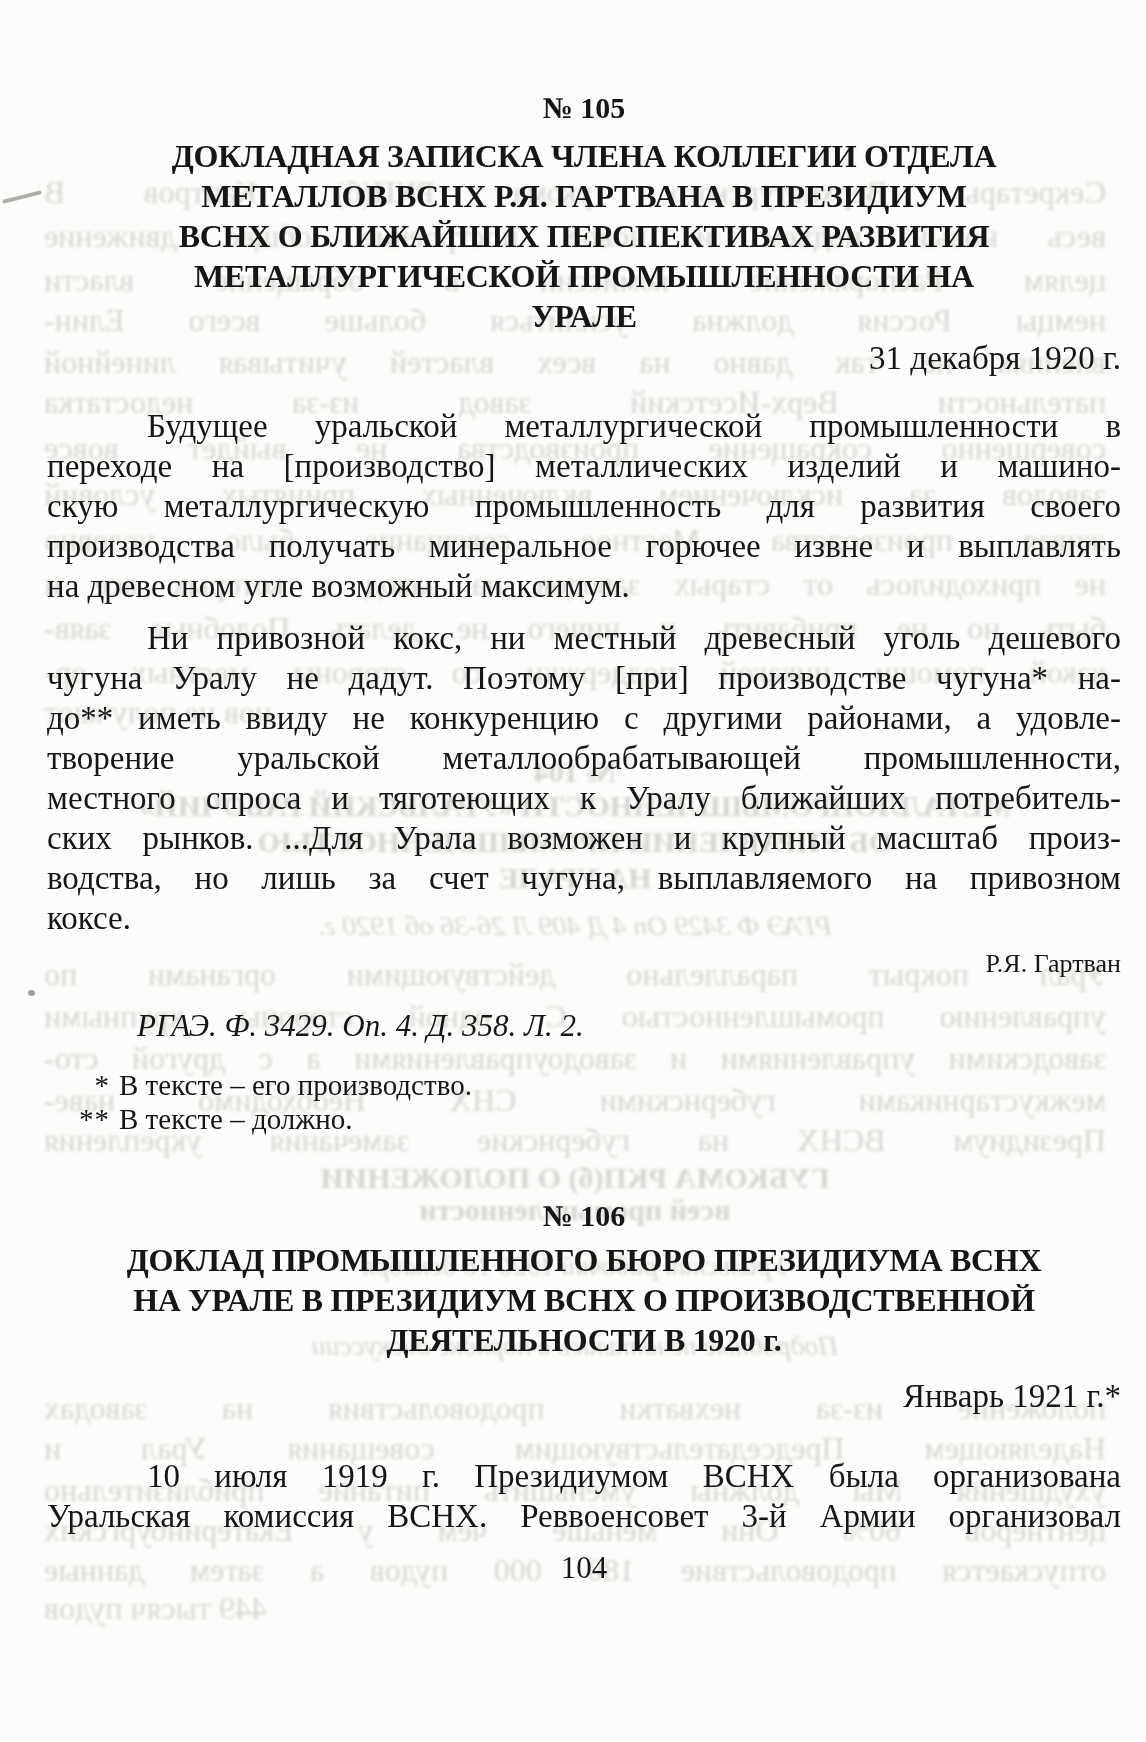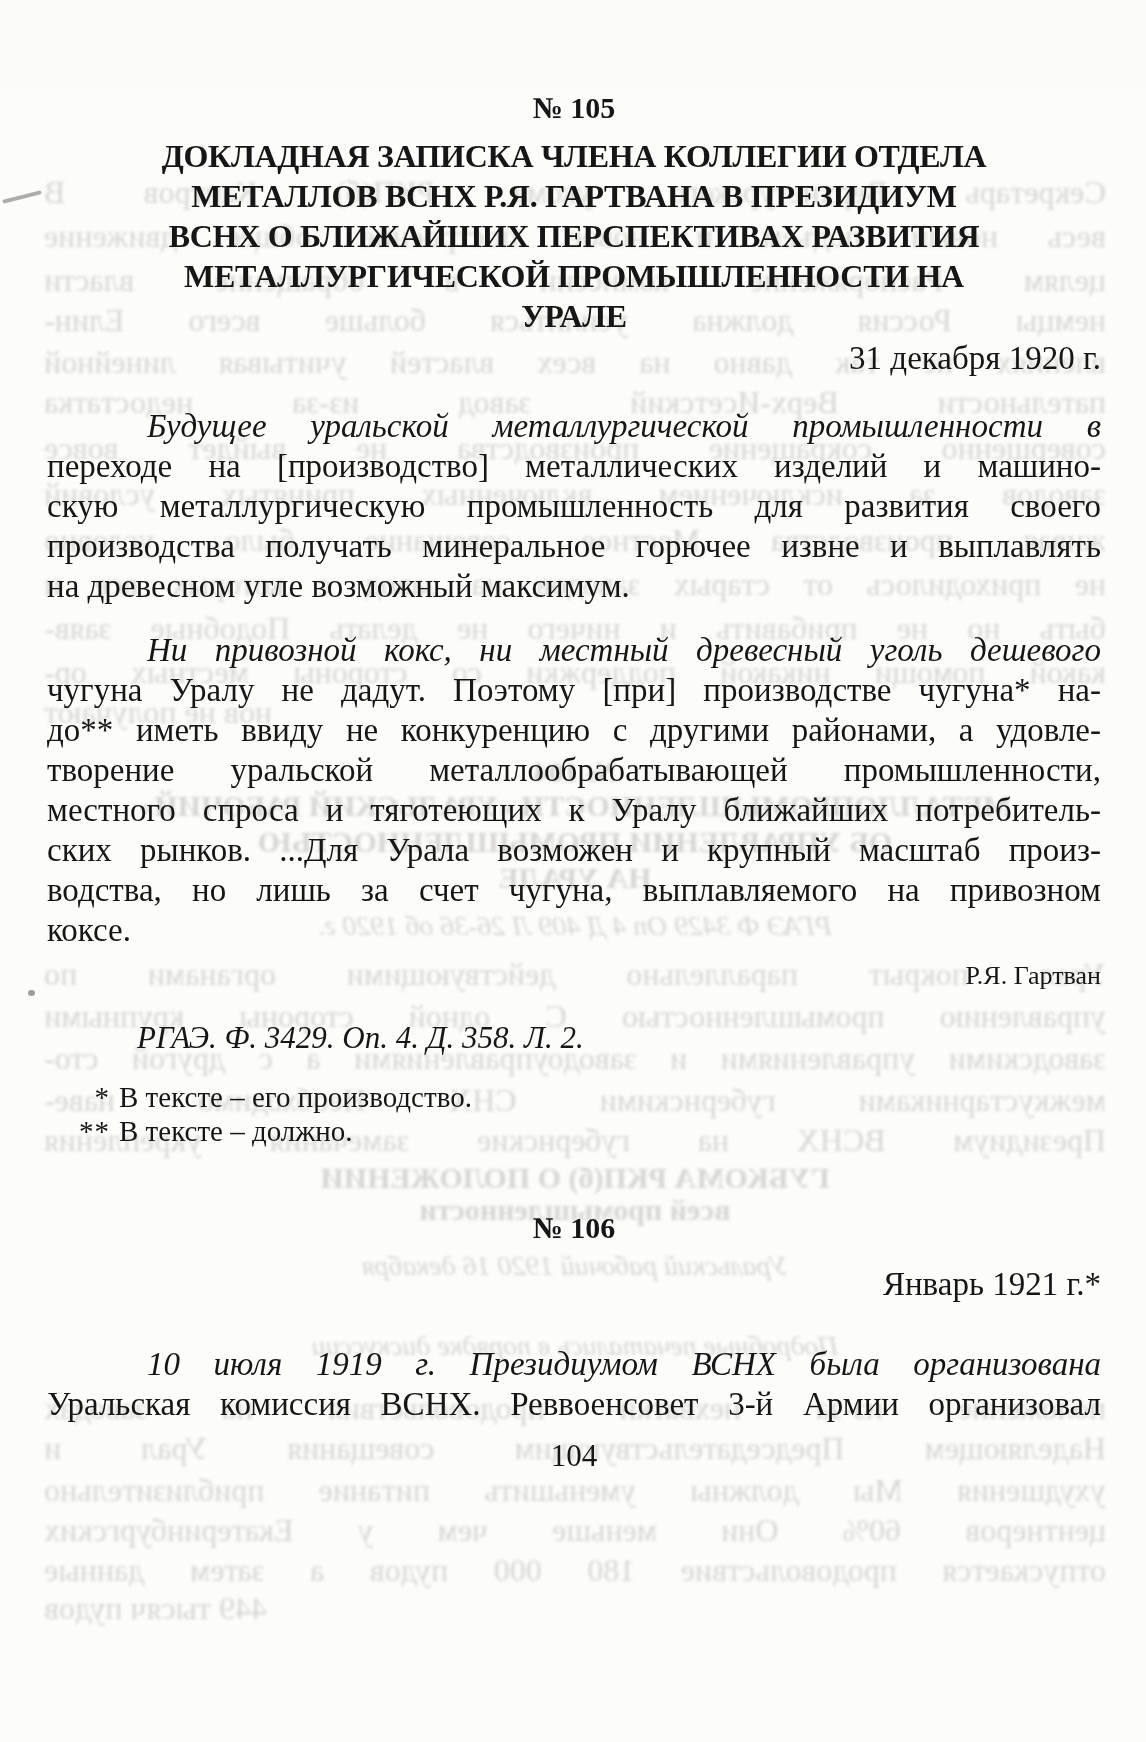--- a/index.html
+++ b/index.html
@@ -27,32 +27,32 @@
   .g-h{text-align:center;text-align-last:center;font-weight:bold;font-size:30px;white-space:normal;}
   .g-i{text-align:center;text-align-last:center;font-style:italic;font-size:28px;white-space:normal;}
   .g-s{text-align:right;text-align-last:right;white-space:normal;}
 
   .speck1{position:absolute;left:2px;top:107px;width:40px;height:4px;background:#6c6c68;
           transform:rotate(-14deg);border-radius:3px;opacity:.55;}
   .speck2{position:absolute;left:28px;top:902px;width:7px;height:6px;background:#5d5d59;
           border-radius:50%;opacity:.6;}
 
   
-  .content{position:relative;padding:0 45px 0 47px;}
+  .content{position:relative;padding:0 25px 0 47px;}
 
   .doc-number{margin-top:88px;text-align:center;font-weight:bold;font-size:30px;line-height:40px;}
   .doc-title{margin-top:8px;font-weight:bold;font-size:32px;line-height:40px;text-align:center;letter-spacing:-0.3px;}
   .doc-date{margin-top:2px;text-align:right;font-size:33px;line-height:40px;}
 
   .paragraph{font-size:33px;line-height:40px;}
   .p1{margin-top:28px;}
-  .p2{margin-top:24px;}
+  .p2{margin-top:12px;}
   .p3{margin-top:40px;}
   .jline{text-align:justify;text-align-last:justify;}
-  .jline.first{text-indent:100px;font-style:italic;}
+  .jline.first{text-indent:100px;}
   .jline.last{text-align-last:left;}
 
   .signature{margin-top:6px;text-align:right;font-size:26px;line-height:40px;}
   .citation{margin-top:22px;padding-left:90px;font-style:italic;font-size:31px;line-height:40px;}
 
   .footnotes{margin-top:22px;font-size:29px;line-height:34px;}
   .footnote{display:flex;}
   .fn-marker{width:72px;text-align:right;padding-right:9px;box-sizing:border-box;letter-spacing:1px;}
   .fn-text{flex:1;}
 
@@ -151,20 +151,25 @@
         <div class="footnote">
           <span class="fn-marker">**</span>
           <span class="fn-text">В тексте – должно.</span>
         </div>
       </div>
     </section>
 
     <section>
       <div class="doc-number doc106-number">№ 106</div>
 
+      <div class="doc-title title106">
+        <div>ДОКЛАД ПРОМЫШЛЕННОГО БЮРО ПРЕЗИДИУМА ВСНХ</div>
+        <div>НА УРАЛЕ В ПРЕЗИДИУМ ВСНХ О ПРОИЗВОДСТВЕННОЙ</div>
+        <div>ДЕЯТЕЛЬНОСТИ В 1920 г.</div>
+      </div>
 
       <div class="doc-date date106">Январь 1921 г.*</div>
 
       <div class="paragraph p3">
         <div class="jline first">10 июля 1919 г. Президиумом ВСНХ была организована</div>
         <div class="jline">Уральская комиссия ВСНХ. Реввоенсовет 3-й Армии организовал</div>
       </div>
     </section>
 
     <div class="page-number">104</div>

